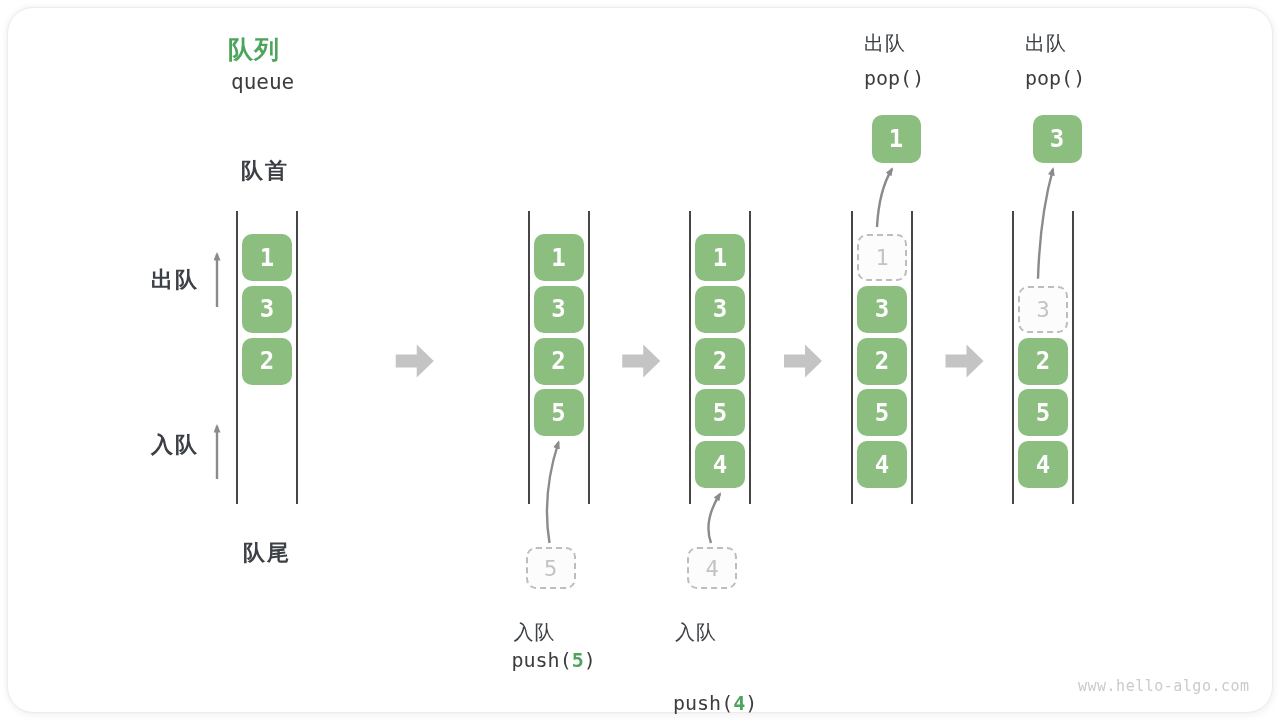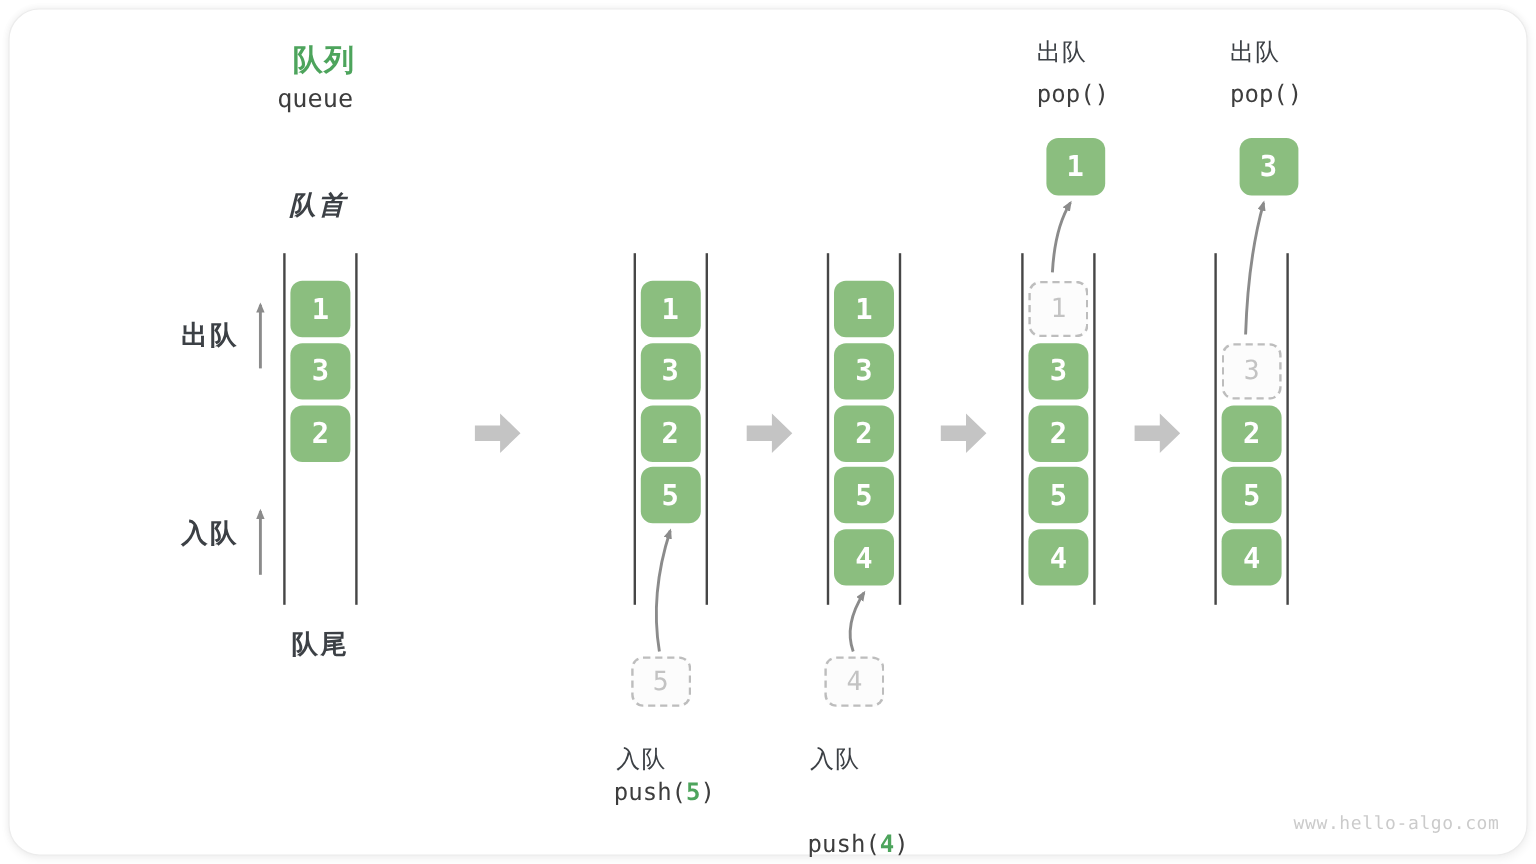--- a/index.html
+++ b/index.html
@@ -6,25 +6,25 @@
     --title-green:#4DA45C; --accent-green:#4DA45C; --box-green:#8BBE7F;
     --dashed-border:#BDBDBD; --dashed-text:#C3C3C3; --line:#464646;
     --label:#3C4045; --thin-arrow:#8B8B8B; --block-arrow:#C4C4C4; --watermark:#CBCBCB;
   }
   html,body{margin:0;padding:0;background:#ffffff;}
   .canvas{position:relative;width:1280px;height:720px;overflow:hidden;
           font-family:"Liberation Sans","DejaVu Sans",sans-serif;}
   .card{position:absolute;inset:7px;background:#fff;border:1px solid #ececec;border-radius:26px;
         box-shadow:1px 2px 8px rgba(0,0,0,.06),-1px -1px 5px rgba(0,0,0,.03);}
   .abs{position:absolute;}
-  .title-main{left:244px;top:33px;font-size:25px;font-weight:bold;color:var(--title-green);letter-spacing:1px;}
+  .title-main{left:228px;top:33px;font-size:25px;font-weight:bold;color:var(--title-green);letter-spacing:1px;}
   .title-sub{left:231px;top:70px;font-size:21px;color:#3d3d3d;font-family:"DejaVu Sans Mono",monospace;}
   .side-label{font-size:22px;font-weight:bold;color:var(--label);letter-spacing:2px;}
-  .lbl-front{left:241px;top:156px;font-style:italic;}
-  .lbl-rear{left:243px;top:522px;}
+  .lbl-front{left:241px;top:156px;}
+  .lbl-rear{left:243px;top:538px;}
   .lbl-deq{left:151px;top:265px;}
   .lbl-enq{left:151px;top:430px;}
   .vline{position:absolute;width:2px;background:var(--line);}
   .cell{position:absolute;display:flex;align-items:center;justify-content:center;
         border-radius:10px;font-family:"DejaVu Sans Mono",monospace;box-sizing:border-box;}
   .cell.solid{background:var(--box-green);color:#fff;font-weight:bold;font-size:24px;}
   .cell.dashed{background:#FCFCFC;border:2px dashed var(--dashed-border);color:var(--dashed-text);font-size:22px;}
   .op-zh{position:absolute;font-size:20px;color:var(--label);letter-spacing:1px;}
   .op-code{position:absolute;font-size:20px;color:#3d3d3d;font-family:"DejaVu Sans Mono",monospace;white-space:pre;}
   .op-code .arg{color:var(--accent-green);font-weight:bold;}

